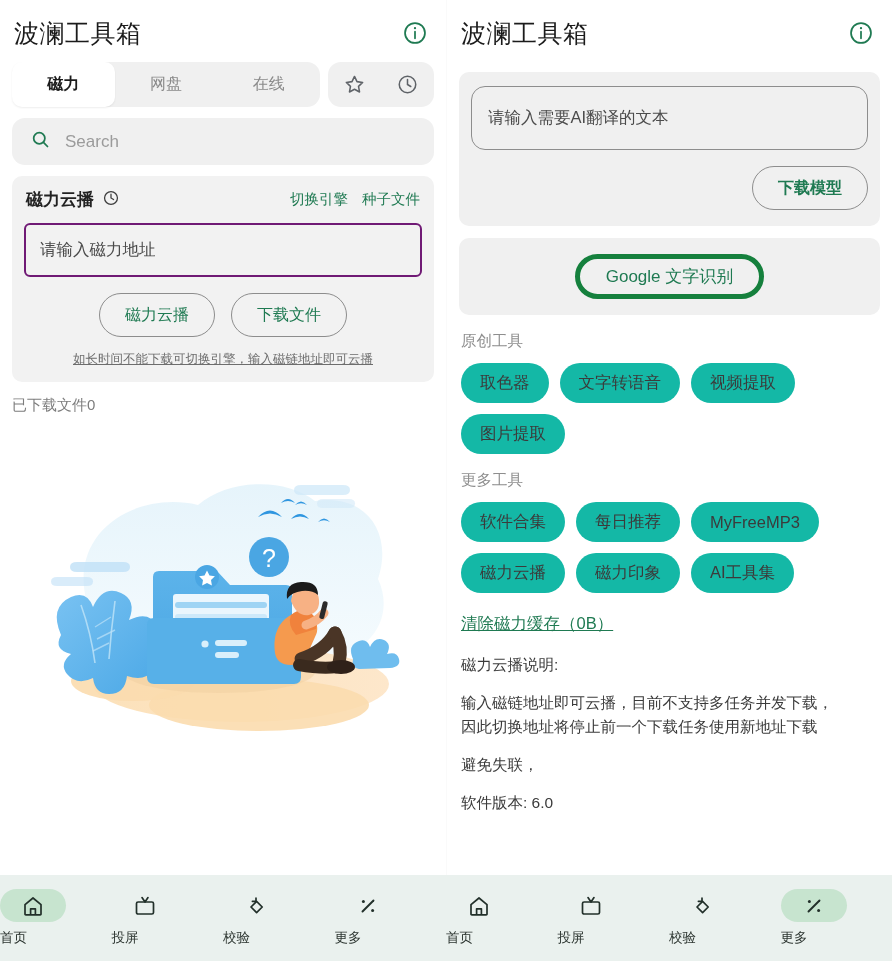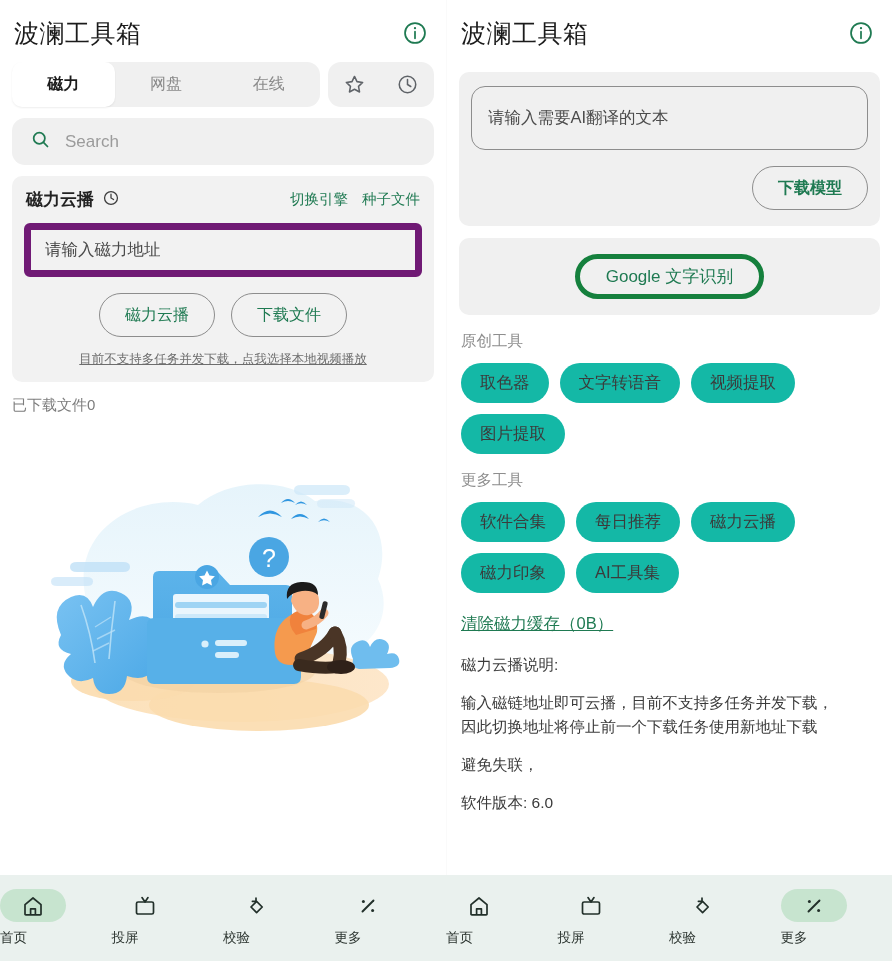--- a/index.html
+++ b/index.html
@@ -47,21 +47,21 @@
   .magnet-card {
     margin: 11px 12px 0 12px; background: #f2f2f2; border-radius: 10px;
     padding: 12px 12px 14px 12px;
   }
   .magnet-head { display: flex; align-items: center; justify-content: space-between; padding: 0 2px 0 2px; }
   .magnet-head-left { display: flex; align-items: center; gap: 8px; }
   .magnet-title { font-size: 17px; font-weight: bold; color: #222; }
   .magnet-links { display: flex; gap: 14px; }
   .glink { font-size: 14.5px; color: #1f7a52; cursor: pointer; }
   .magnet-input {
-    margin-top: 12px; height: 54px; border: 7px solid #701a75; border-radius: 6px;
+    margin-top: 12px; height: 54px; border: 2px solid #701a75; border-radius: 6px;
     display: flex; align-items: center; padding: 0 14px; background: transparent;
   }
   .magnet-input .ph { font-size: 16.5px; color: #4a4a4a; }
   .btn-row { display: flex; justify-content: center; gap: 16px; margin-top: 16px; }
   .pill-btn {
     min-width: 116px; height: 44px; border: 1px solid #8d8d8d; border-radius: 22px;
     display: flex; align-items: center; justify-content: center;
     font-size: 16px; color: #1f7a52; background: transparent; cursor: pointer; padding: 0 18px;
   }
   .hint-link {
@@ -191,21 +191,21 @@
 
         <div class="magnet-input">
           <span class="ph">请输入磁力地址</span>
         </div>
 
         <div class="btn-row">
           <div class="pill-btn">磁力云播</div>
           <div class="pill-btn">下载文件</div>
         </div>
 
-        <span class="hint-link">目前不支持多任务并发下载，点我选择本地视频播放</span>
+        <span class="hint-link">如长时间不能下载可切换引擎，输入磁链地址即可云播</span>
       </div>
 
       <div class="downloaded">已下载文件0</div>
 
       <div class="illus-wrap">
         <svg width="400" height="330" viewBox="0 0 400 330">
           <defs>
             <linearGradient id="sky" x1="0" y1="0" x2="0" y2="1">
               <stop offset="0%" stop-color="#e6f4fb"></stop>
                 <stop offset="100%" stop-color="#f5fbfe"></stop>
@@ -316,20 +316,21 @@
         <div class="chip">取色器</div>
         <div class="chip">文字转语音</div>
         <div class="chip">视频提取</div>
         <div class="chip">图片提取</div>
       </div>
 
       <div class="section-label">更多工具</div>
       <div class="chip-row">
         <div class="chip">软件合集</div>
         <div class="chip">每日推荐</div>
+        <div class="chip">MyFreeMP3</div>
         <div class="chip">磁力云播</div>
         <div class="chip">磁力印象</div>
         <div class="chip">AI工具集</div>
       </div>
 
       <span class="clear-cache">清除磁力缓存（0B）</span>
 
       <div class="desc-block">
         <div class="desc-line">磁力云播说明:</div>
         <div class="desc-gap"></div>

